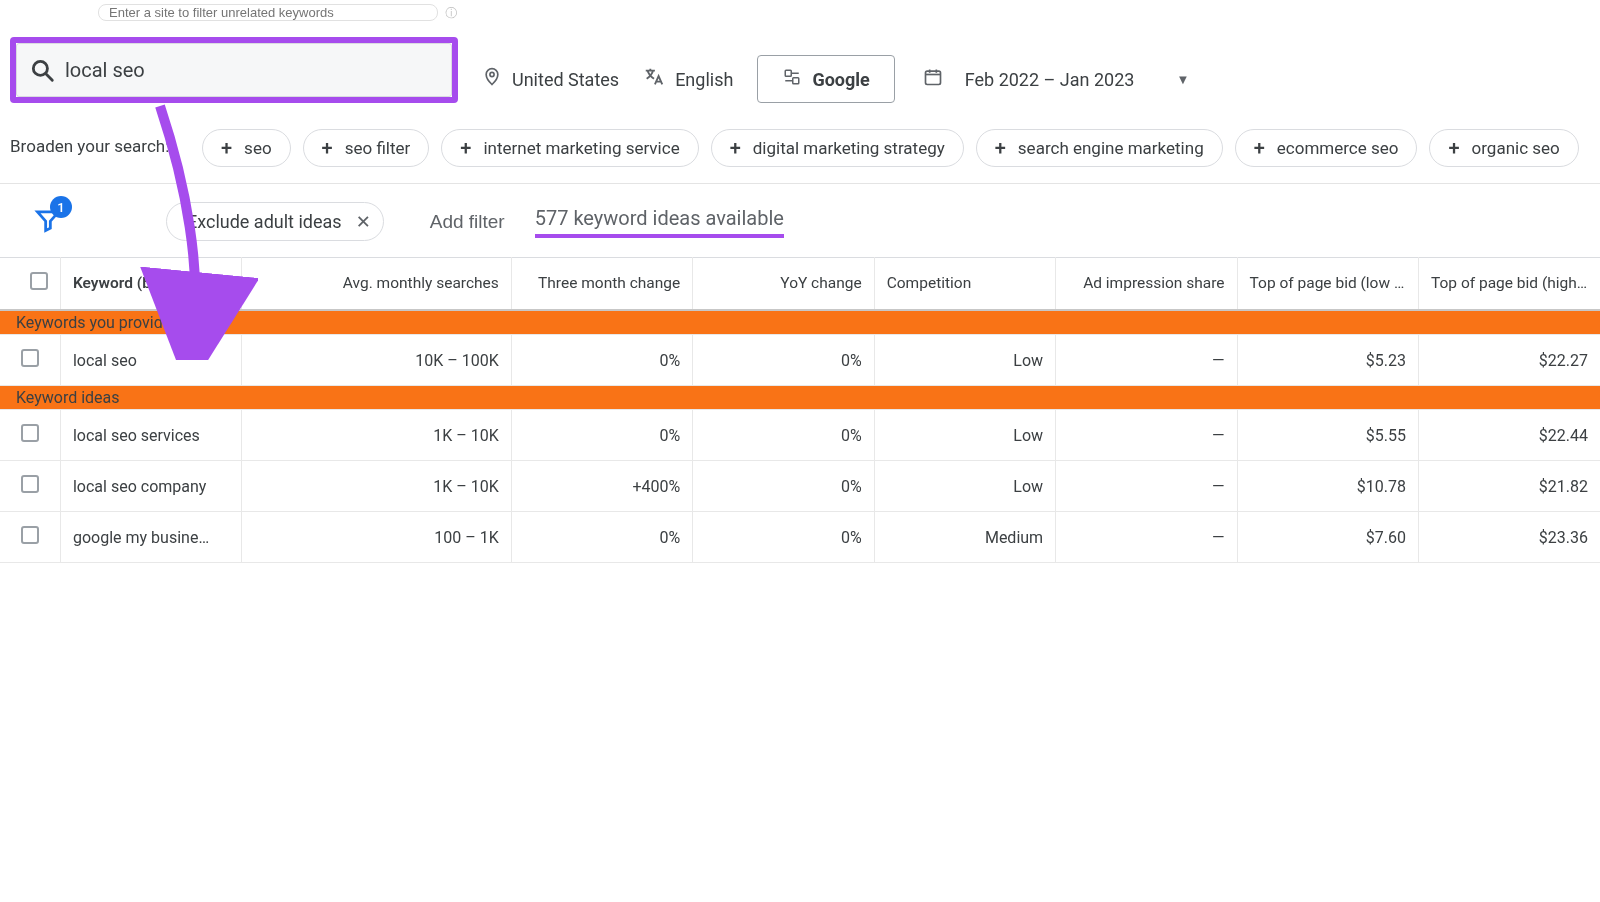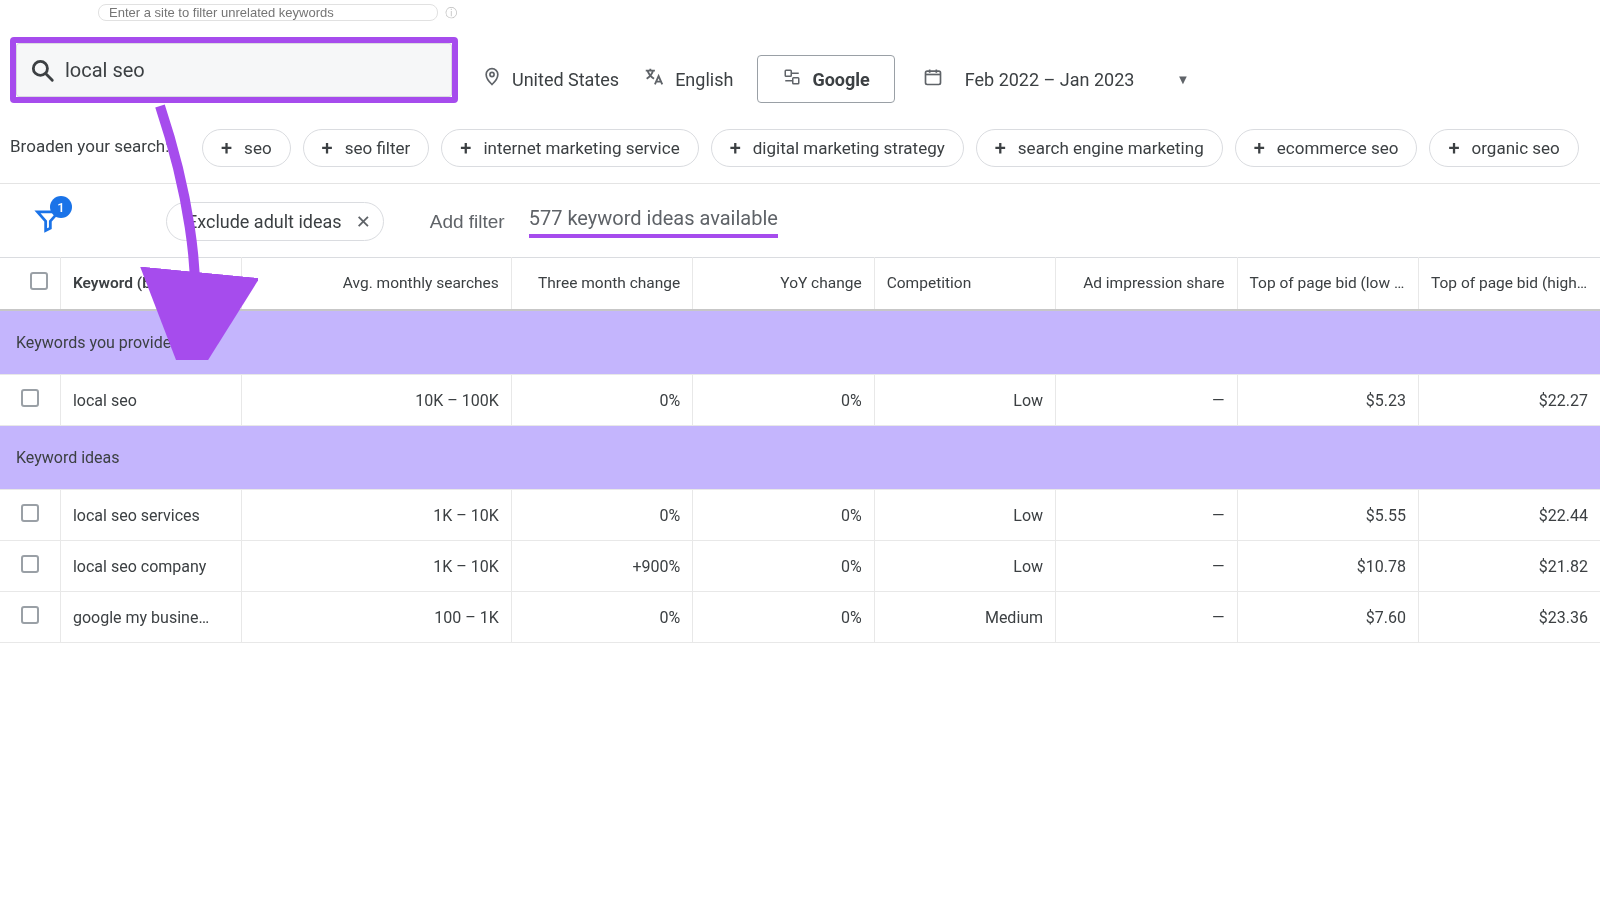--- a/index.html
+++ b/index.html
@@ -25,39 +25,39 @@
 .pill-wrap { display:flex; flex-wrap:wrap; gap:12px; align-items:center; }
 .pill { display:inline-flex; align-items:center; border:1px solid #dadce0; border-radius: 22px; padding: 8px 18px; font-size:17px; color:#3c4043; cursor:pointer; background:#fff;}
 .pill .plus { font-size:20px; font-weight:500; margin-right:12px; color:#3c4043; line-height:1;}
 
 .filter-row { display:flex; align-items:center; gap:24px; padding: 18px 10px 8px 34px; }
 .filter-icon-wrap { position:relative; cursor:pointer; }
 .filter-badge { position:absolute; top:-10px; right:-10px; width:22px; height:22px; border-radius:50%; background:#1a73e8; color:#fff; font-size:13px; display:flex; align-items:center; justify-content:center; font-weight:500;}
 .chip { display:inline-flex; align-items:center; border:1px solid #dadce0; border-radius:22px; padding:8px 12px 8px 20px; font-size:18px; color:#3c4043; margin-left:80px;}
 .chip .close-x { margin-left:14px; color:#5f6368; cursor:pointer; font-size:18px;}
 .add-filter { background:none; border:none; font-size:19px; color:#5f6368; cursor:pointer; margin-left:22px;}
-.count-available { font-size:20px; color:#5f6368; border-bottom: 4px solid #a64ced; padding-bottom:4px;}
+.count-available { font-size:20px; color:#5f6368; margin-left:6px; border-bottom: 4px solid #a64ced; padding-bottom:4px;}
 
 .table { width:100%; border-collapse:collapse; table-layout:fixed; margin-top:8px; border-top:1px solid #dadce0;}
 .table th, .table td { border-right:1px solid #e8e8e8; border-bottom:1px solid #e8e8e8; padding: 14px 12px; font-size:16px; text-align:right; vertical-align:middle; white-space:nowrap; overflow:hidden; text-overflow:ellipsis;}
 .table th { background:#fff; color:#3c4043; font-weight:400; font-size:15.5px; line-height:1.25; vertical-align:middle; border-bottom:2px solid #c7c7c7;}
 .table th.sorted { font-weight:600; }
 .col-cb { width:55px; text-align:center; }
 .col-kw { width:165px; text-align:left; }
 .col-avg { width:245px; }
 .col-3m { width:165px; }
 .col-yoy { width:165px; }
 .col-comp { width:165px; text-align:left; }
 .col-impr { width:165px; }
 .col-low { width:165px; }
 .col-high { width:165px; }
 .table td.col-kw { text-align:left; }
 .table td.col-comp { text-align:right; }
 .cb { width:18px; height:18px; border:2px solid #9aa0a6; border-radius:3px; display:inline-block; cursor:pointer;}
-.section-row td { background:#c4b5fd; text-align:left; font-size:16px; color:#3c4043; padding:22px 16px; border-right:none;}
+.section-row td { background:#f97316; text-align:left; font-size:16px; color:#3c4043; padding:2px 16px; border-right:none;}
 .data-row td { background:#fff; }
 
 
 .arrow-svg { position:absolute; left:138px; top:100px; pointer-events:none; }
 .container { position:relative; }
 </style>
 </head>
 <body>
 <div class="container">
 
@@ -232,21 +232,21 @@
           <td>0%</td>
           <td class="col-comp">Low</td>
           <td>—</td>
           <td>$5.55</td>
           <td style="border-right:none">$22.44</td>
         </tr>
         <tr class="data-row">
           <td class="col-cb" style="text-align:center"><span class="cb"></span></td>
           <td class="col-kw">local seo company</td>
           <td>1K – 10K</td>
-          <td>+900%</td>
+          <td>+400%</td>
           <td>0%</td>
           <td class="col-comp">Low</td>
           <td>—</td>
           <td>$10.78</td>
           <td style="border-right:none">$21.82</td>
         </tr>
         <tr class="data-row">
           <td class="col-cb" style="text-align:center"><span class="cb"></span></td>
           <td class="col-kw">google my busine…</td>
           <td>100 – 1K</td>

